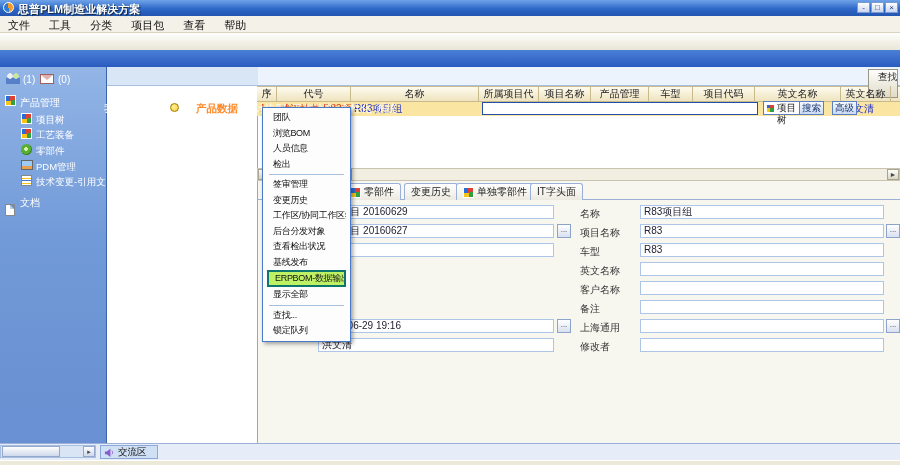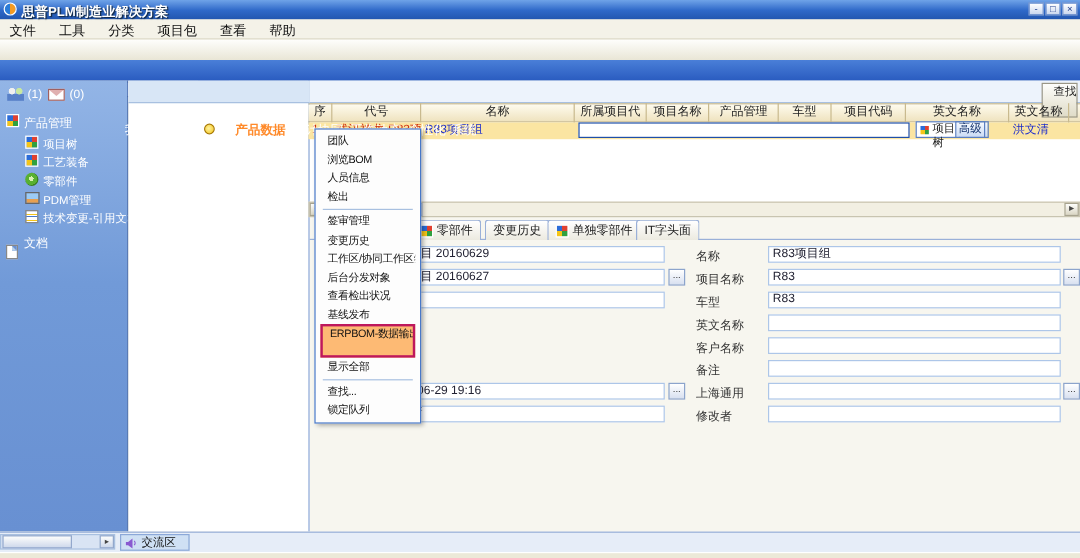--- a/index.html
+++ b/index.html
@@ -80,21 +80,21 @@
   .flab{position:absolute;font-size:10px;color:#333;white-space:nowrap;z-index:2}
   .fld{position:absolute;height:14px;border:1px solid #ADC6E8;background:#fff;font-size:10px;color:#223;padding:0 3px;line-height:12px;overflow:hidden;white-space:nowrap;z-index:2}
   .noborder{border:none;background:transparent}
   .fldL{left:318px;width:236px}.fldR{left:640px;width:244px}
   .flabL{left:262px}.flabR{left:580px}
   .brw{position:absolute;width:14px;height:14px;border:1px solid #8CA4CC;background:linear-gradient(#fff,#D8E0F0);font-size:8px;text-align:center;line-height:9px;color:#333;z-index:2}
   .brwL{left:557px}.brwR{left:886px}
   
   .cmenu{left:262px;top:107px;width:89px;background:#FDFDFD;border:1px solid #4878C8;box-shadow:2px 2px 4px rgba(0,0,0,.35);z-index:50;padding:2px 4px}
   .citem{height:15.5px;line-height:15.5px;padding-left:6px;font-size:9px;letter-spacing:-0.3px;color:#111;white-space:nowrap;overflow:hidden}
-  .chl{background:#fdba74;border:2px solid #be185d;height:28px;line-height:12px}
+  .chl{background:#bef264;border:2px solid #0f766e;height:17px;line-height:12px}
   .csep{height:1px;background:#A8C0E0;margin:2px 2px}
   
   .bottombar{left:0;top:443px;width:900px;height:17px;background:#E6EDF8;border-top:1px solid #9AB0D8;z-index:4}
   .bscroll{left:0;top:445px;width:96px;height:13px;background:#D9E4F4;border:1px solid #A8C0E0;z-index:5}
   .bthumb{left:2px;top:446px;width:58px;height:11px;background:linear-gradient(#FDFDFB,#CFD9EC);border:1px solid #93A8CC;z-index:6}
   .barrow{left:83px;top:446px;width:12px;height:11px;background:linear-gradient(#FDFDFB,#CFD9EC);border:1px solid #93A8CC;font-size:7px;line-height:10px;text-align:center;color:#444;z-index:6}
   .btab{left:100px;top:445px;width:58px;height:14px;background:#CFE0F4;border:1px solid #8CA8D8;display:flex;align-items:center;gap:3px;padding-left:3px;font-size:9.5px;color:#111;z-index:5}
   .statusedge{left:0;top:460px;width:900px;height:5px;background:#ECE9D8;border-top:1px solid #fff}
 </style>
 </head>
@@ -146,21 +146,21 @@
   <span class="abs navtxt" style="left:292px">工作动态</span>
   <span class="abs navtxt" style="left:340px">个性化</span>
   <span class="abs navtxt" style="left:376px">系统</span>
   <input class="abs nav-input" style="">
   <div class="abs nav-combo">
     <div class="abs ic-grid" style="left:1px;top:1px;transform:scale(.8)"></div>
     <span>项目树</span>
   </div>
   <div class="abs nav-drop">▼</div>
   <div class="abs nav-btn" style="left:799px">搜索</div>
-  <div class="abs nav-btn" style="left:796px">高级</div>
+  <div class="abs nav-btn" style="left:832px">高级</div>
 </div>
 
 <div class="abs sidebar">
   <div class="abs ic-person" style="left:6px;top:6px"></div>
   <span class="abs sbtxt" style="left:23px;top:7px">(1)</span>
   <div class="abs ic-mail" style="left:40px;top:7px"></div>
   <span class="abs sbtxt" style="left:58px;top:7px">(0)</span>
 
   <div class="abs ic-grid" style="left:5px;top:28px"></div>
   <span class="abs sbtxt" style="left:20px;top:29px">产品管理</span>

